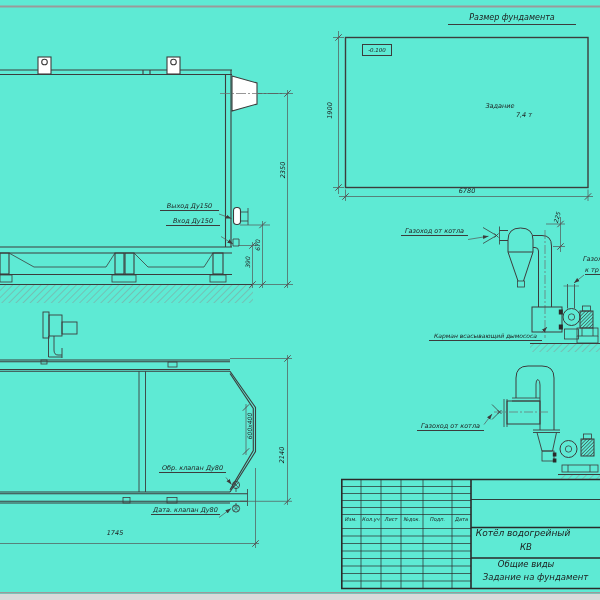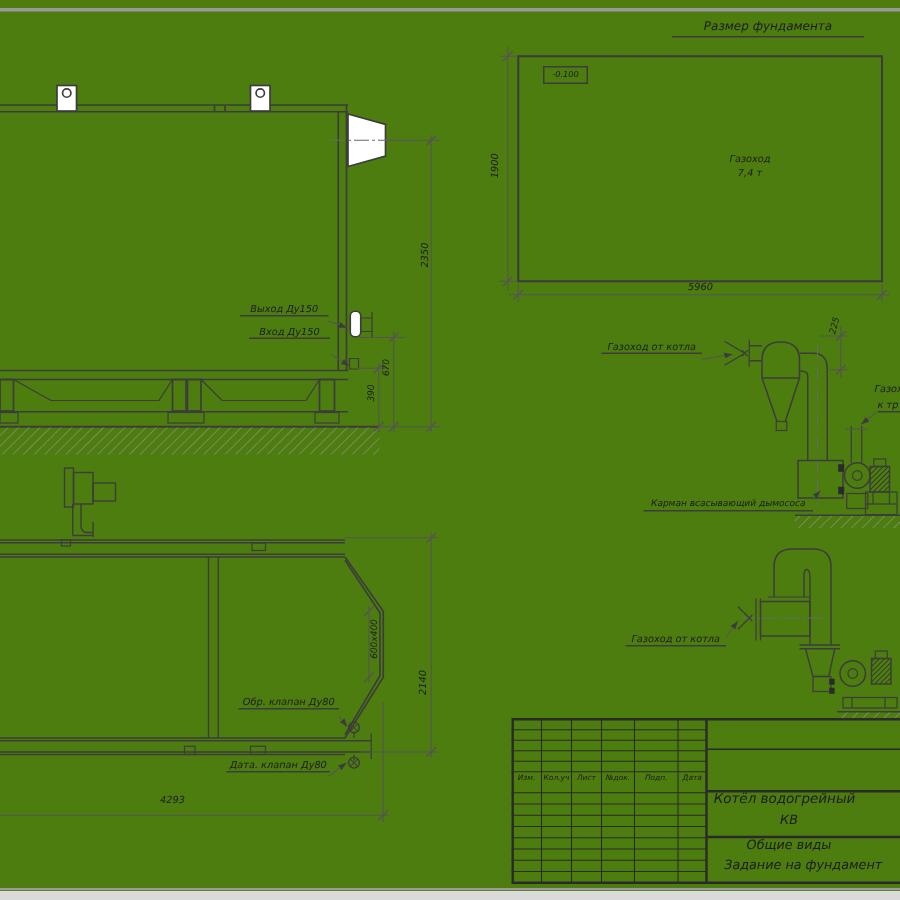--- a/index.html
+++ b/index.html
@@ -1,17 +1,17 @@
 <!DOCTYPE html>
 <html><head>
 <meta charset="utf-8">
 <style>
   *{margin:0;padding:0;box-sizing:border-box}
   html,body{width:600px;height:600px;background:#fff;font-family:"DejaVu Sans",sans-serif;overflow:hidden}
-  #sheet{position:relative;width:600px;height:600px;background:#4d7c0f;overflow:hidden}
+  #sheet{position:relative;width:600px;height:600px;background:#5eead4;overflow:hidden}
   #linework{position:absolute;left:0;top:0}
   .t{position:absolute;font-style:italic;color:#1c1c1c;white-space:nowrap;line-height:1.1}
   .c{text-align:center}
   .u{border-bottom:0.8px solid #3c3c3c}
   .r{transform:rotate(-90deg);transform-origin:0 0}
   .r75{transform:rotate(-75deg);transform-origin:0 0}
   .f65{font-size:6.5px}.f6{font-size:6px}.f55{font-size:5.5px}.f5{font-size:5px}
   .f8{font-size:8px}.f85{font-size:8.5px}.f9{font-size:9px}
   .box{border:0.7px solid #3c3c3c}
 </style>
@@ -192,44 +192,44 @@
   <g stroke="#2a2a2a" fill="none">
     <path d="M341,479.5 H600 M341,588.5 H600 M341.8,479 V589 M471,479 V589 M471,527.5 H600 M471,558 H600" stroke-width="1.6"></path>
     <path d="M471,499.5 H600" stroke-width="0.9"></path>
     <path d="M361,479.5 V588.5 M381,479.5 V588.5 M401,479.5 V588.5 M423,479.5 V588.5 M452,479.5 V588.5" stroke-width="0.7"></path>
     <path d="M341,486.5 H471 M341,493.5 H471 M341,500.5 H471 M341,507.5 H471 M341,514.5 H471 M341,528.5 H471 M341,536 H471 M341,543.5 H471 M341,551 H471 M341,558.5 H471 M341,566 H471 M341,573.5 H471 M341,581 H471" stroke-width="0.7"></path>
   </g>
 </svg>
 
 <div class="t c f8" style="left:448px;top:14px;width:128px;border-bottom:0.9px solid #3c3c3c;padding-bottom:1px">Размер фундамента</div>
 <div class="t c f55 box" style="left:362px;top:44px;width:30px;height:12px;line-height:10px">-0.100</div>
-<div class="t c f65" style="left:470px;top:103px;width:60px">Газоход</div>
-<div class="t c f65" style="left:470px;top:112px;width:60px">7,4 т</div>
+<div class="t c f65" style="left:470px;top:103px;width:60px">Задание</div>
+<div class="t c f65" style="left:494px;top:112px;width:60px">7,4 т</div>
 <div class="t c f65 r" style="left:327px;top:133px;width:45px">1900</div>
-<div class="t c f65" style="left:442px;top:188px;width:50px">5960</div>
+<div class="t c f65" style="left:442px;top:188px;width:50px">6780</div>
 
 <div class="t c f65 u" style="left:160px;top:203px;width:59px">Выход Ду150</div>
 <div class="t c f65 u" style="left:166px;top:218px;width:54px">Вход Ду150</div>
 <div class="t c f6 r" style="left:245px;top:279px;width:34px">390</div>
 <div class="t c f6 r" style="left:255px;top:263px;width:36px">670</div>
 <div class="t c f65 r" style="left:280px;top:205px;width:70px">2350</div>
 
 <div class="t c f65 u" style="left:401px;top:228px;width:67px">Газоход от котла</div>
 <div class="t c f6 r75" style="left:551px;top:229px;width:26px">225</div>
 <div class="t f65" style="left:583px;top:256px;width:30px">Газох</div>
 <div class="t f65 u" style="left:585px;top:267px;width:30px">к тр</div>
 <div class="t c f6 u" style="left:429px;top:333px;width:113px">Карман всасывающий дымососа</div>
 
 <div class="t c f65 u" style="left:417px;top:423px;width:67px">Газоход от котла</div>
 
 <div class="t c f65 u" style="left:159px;top:465px;width:67px">Обр. клапан Ду80</div>
 <div class="t c f65 u" style="left:151px;top:507px;width:69px">Дата. клапан Ду80</div>
 <div class="t c f6 r" style="left:247px;top:447px;width:42px">600x400</div>
 <div class="t c f65 r" style="left:279px;top:478px;width:46px">2140</div>
-<div class="t c f65" style="left:92px;top:530px;width:46px">4293</div>
+<div class="t c f65" style="left:92px;top:530px;width:46px">1745</div>
 
 <div class="t c f5" style="left:341px;top:517px;width:20px">Изм.</div>
 <div class="t c f5" style="left:361px;top:517px;width:20px">Кол.уч</div>
 <div class="t c f5" style="left:381px;top:517px;width:20px">Лист</div>
 <div class="t c f5" style="left:401px;top:517px;width:22px">№док.</div>
 <div class="t c f5" style="left:423px;top:517px;width:29px">Подп.</div>
 <div class="t c f5" style="left:452px;top:517px;width:19px">Дата</div>
 <div class="t c f9" style="left:471px;top:529px;width:104px">Котёл водогрейный</div>
 <div class="t c f85" style="left:471px;top:543px;width:110px">КВ</div>
 <div class="t c f85" style="left:471px;top:560px;width:110px">Общие виды</div>

